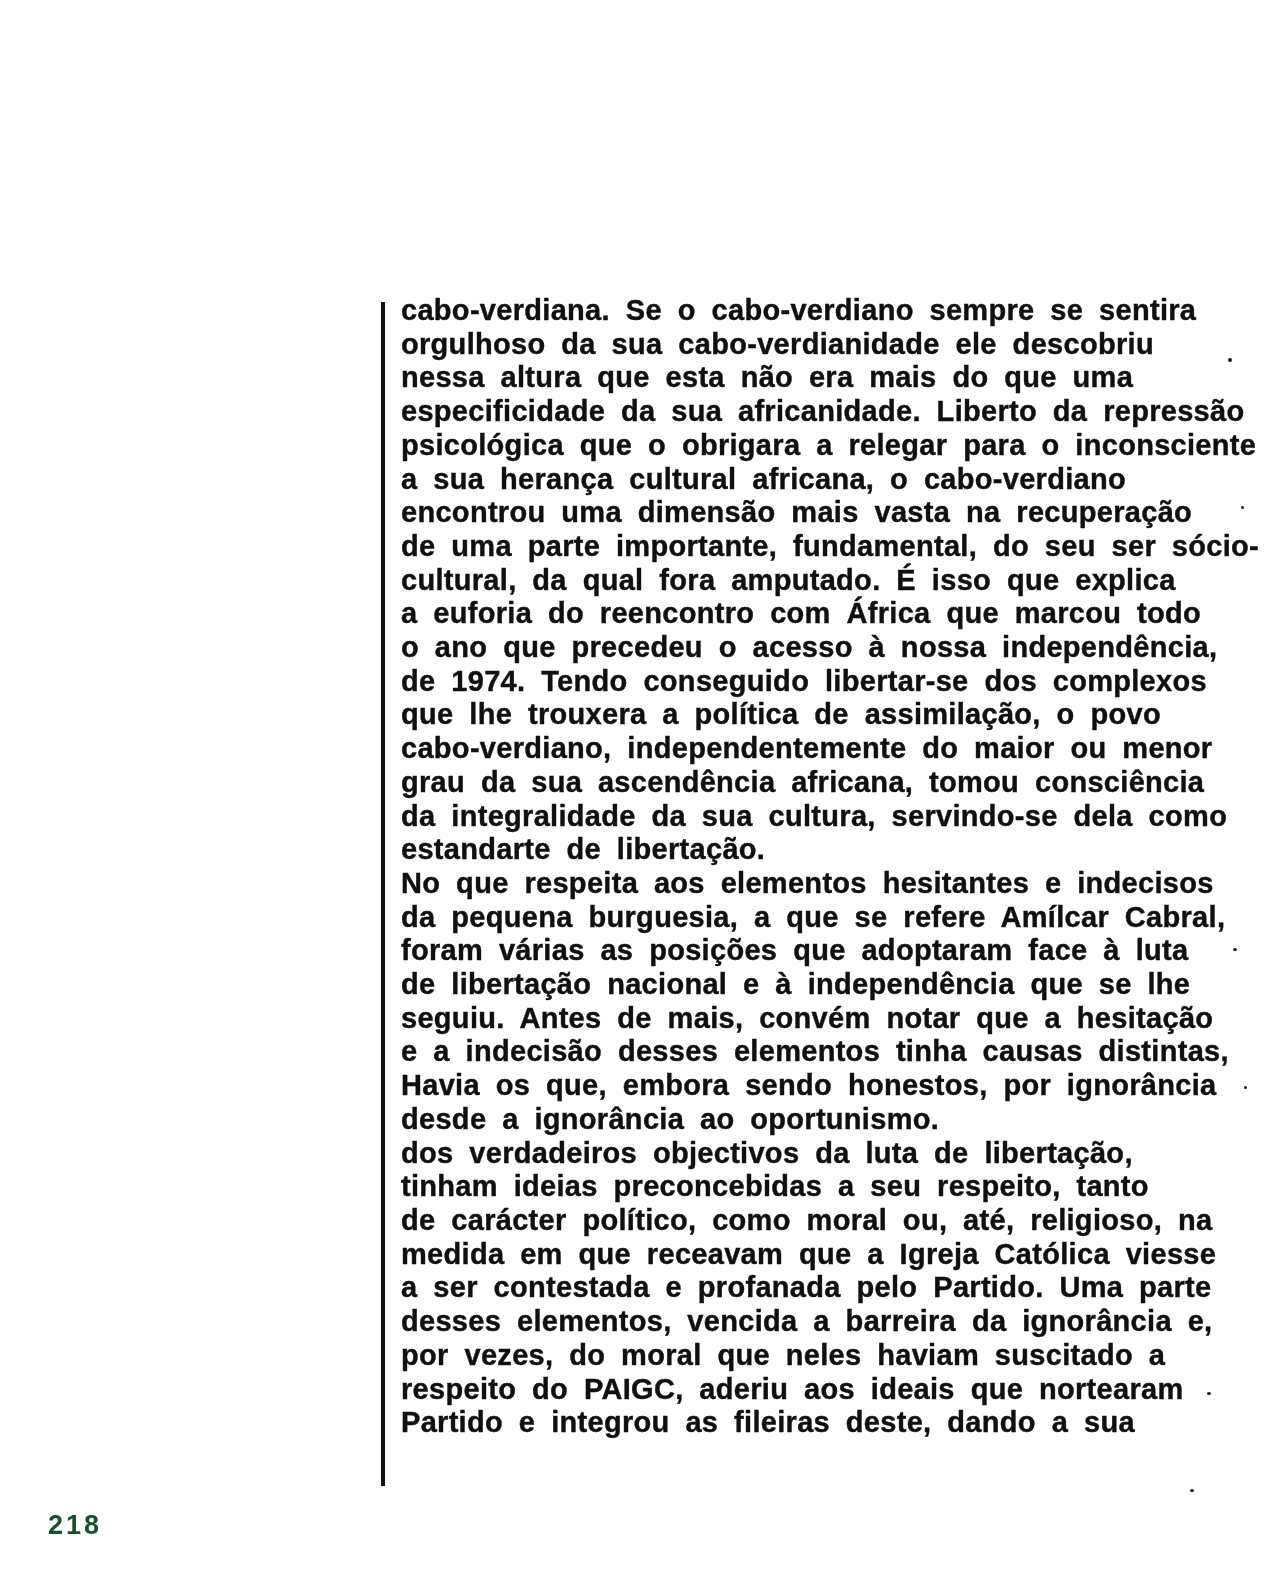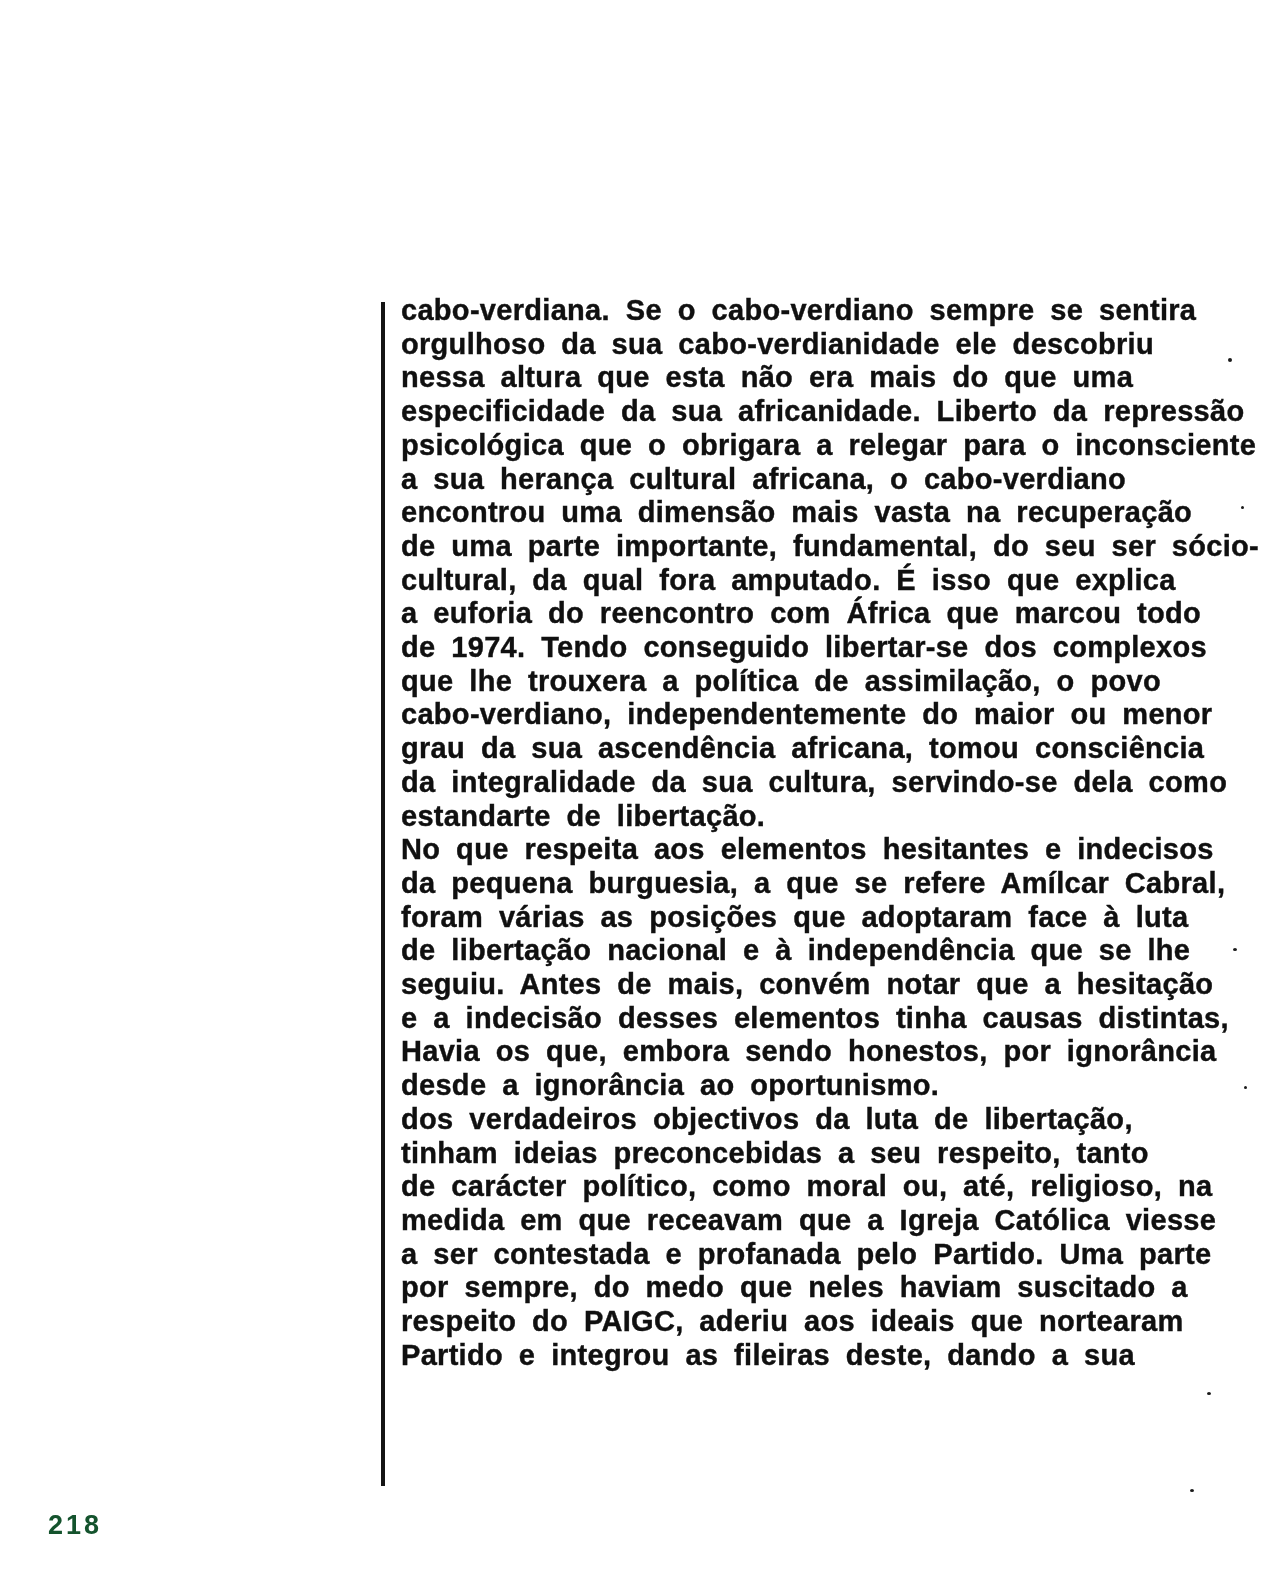--- a/index.html
+++ b/index.html
@@ -67,40 +67,42 @@
       <div class="line">cabo-verdiana. Se o cabo-verdiano sempre se sentira</div>
       <div class="line">orgulhoso da sua cabo-verdianidade ele descobriu</div>
       <div class="line">nessa altura que esta não era mais do que uma</div>
       <div class="line">especificidade da sua africanidade. Liberto da repressão</div>
       <div class="line">psicológica que o obrigara a relegar para o inconsciente</div>
       <div class="line">a sua herança cultural africana, o cabo-verdiano</div>
       <div class="line">encontrou uma dimensão mais vasta na recuperação</div>
       <div class="line">de uma parte importante, fundamental, do seu ser sócio-</div>
       <div class="line">cultural, da qual fora amputado. É isso que explica</div>
       <div class="line">a euforia do reencontro com África que marcou todo</div>
+      <div class="line">o ano que precedeu o acesso à nossa independência,</div>
       <div class="line">de 1974. Tendo conseguido libertar-se dos complexos</div>
       <div class="line">que lhe trouxera a política de assimilação, o povo</div>
       <div class="line">cabo-verdiano, independentemente do maior ou menor</div>
       <div class="line">grau da sua ascendência africana, tomou consciência</div>
       <div class="line">da integralidade da sua cultura, servindo-se dela como</div>
       <div class="line">estandarte de libertação.</div>
       <div class="line">No que respeita aos elementos hesitantes e indecisos</div>
       <div class="line">da pequena burguesia, a que se refere Amílcar Cabral,</div>
       <div class="line">foram várias as posições que adoptaram face à luta</div>
       <div class="line">de libertação nacional e à independência que se lhe</div>
       <div class="line">seguiu. Antes de mais, convém notar que a hesitação</div>
       <div class="line">e a indecisão desses elementos tinha causas distintas,</div>
       <div class="line">Havia os que, embora sendo honestos, por ignorância</div>
       <div class="line">desde a ignorância ao oportunismo.</div>
       <div class="line">dos verdadeiros objectivos da luta de libertação,</div>
       <div class="line">tinham ideias preconcebidas a seu respeito, tanto</div>
       <div class="line">de carácter político, como moral ou, até, religioso, na</div>
       <div class="line">medida em que receavam que a Igreja Católica viesse</div>
       <div class="line">a ser contestada e profanada pelo Partido. Uma parte</div>
-      <div class="line">por sempre, do medo que neles haviam suscitado a</div>
+      <div class="line">desses elementos, vencida a barreira da ignorância e,</div>
+      <div class="line">por vezes, do moral que neles haviam suscitado a</div>
       <div class="line">respeito do PAIGC, aderiu aos ideais que nortearam</div>
       <div class="line">Partido e integrou as fileiras deste, dando a sua</div>
     </div>
 
   <div class="pagenum">218</div>
 
   <div class="speck" style="left:1228px; top:358px; width:4px; height:4px;"></div>
   <div class="speck" style="left:1241px; top:506px; width:3px; height:3px;"></div>
   <div class="speck" style="left:1233px; top:948px; width:4px; height:3px;"></div>
   <div class="speck" style="left:1244px; top:1086px; width:3px; height:3px;"></div>

